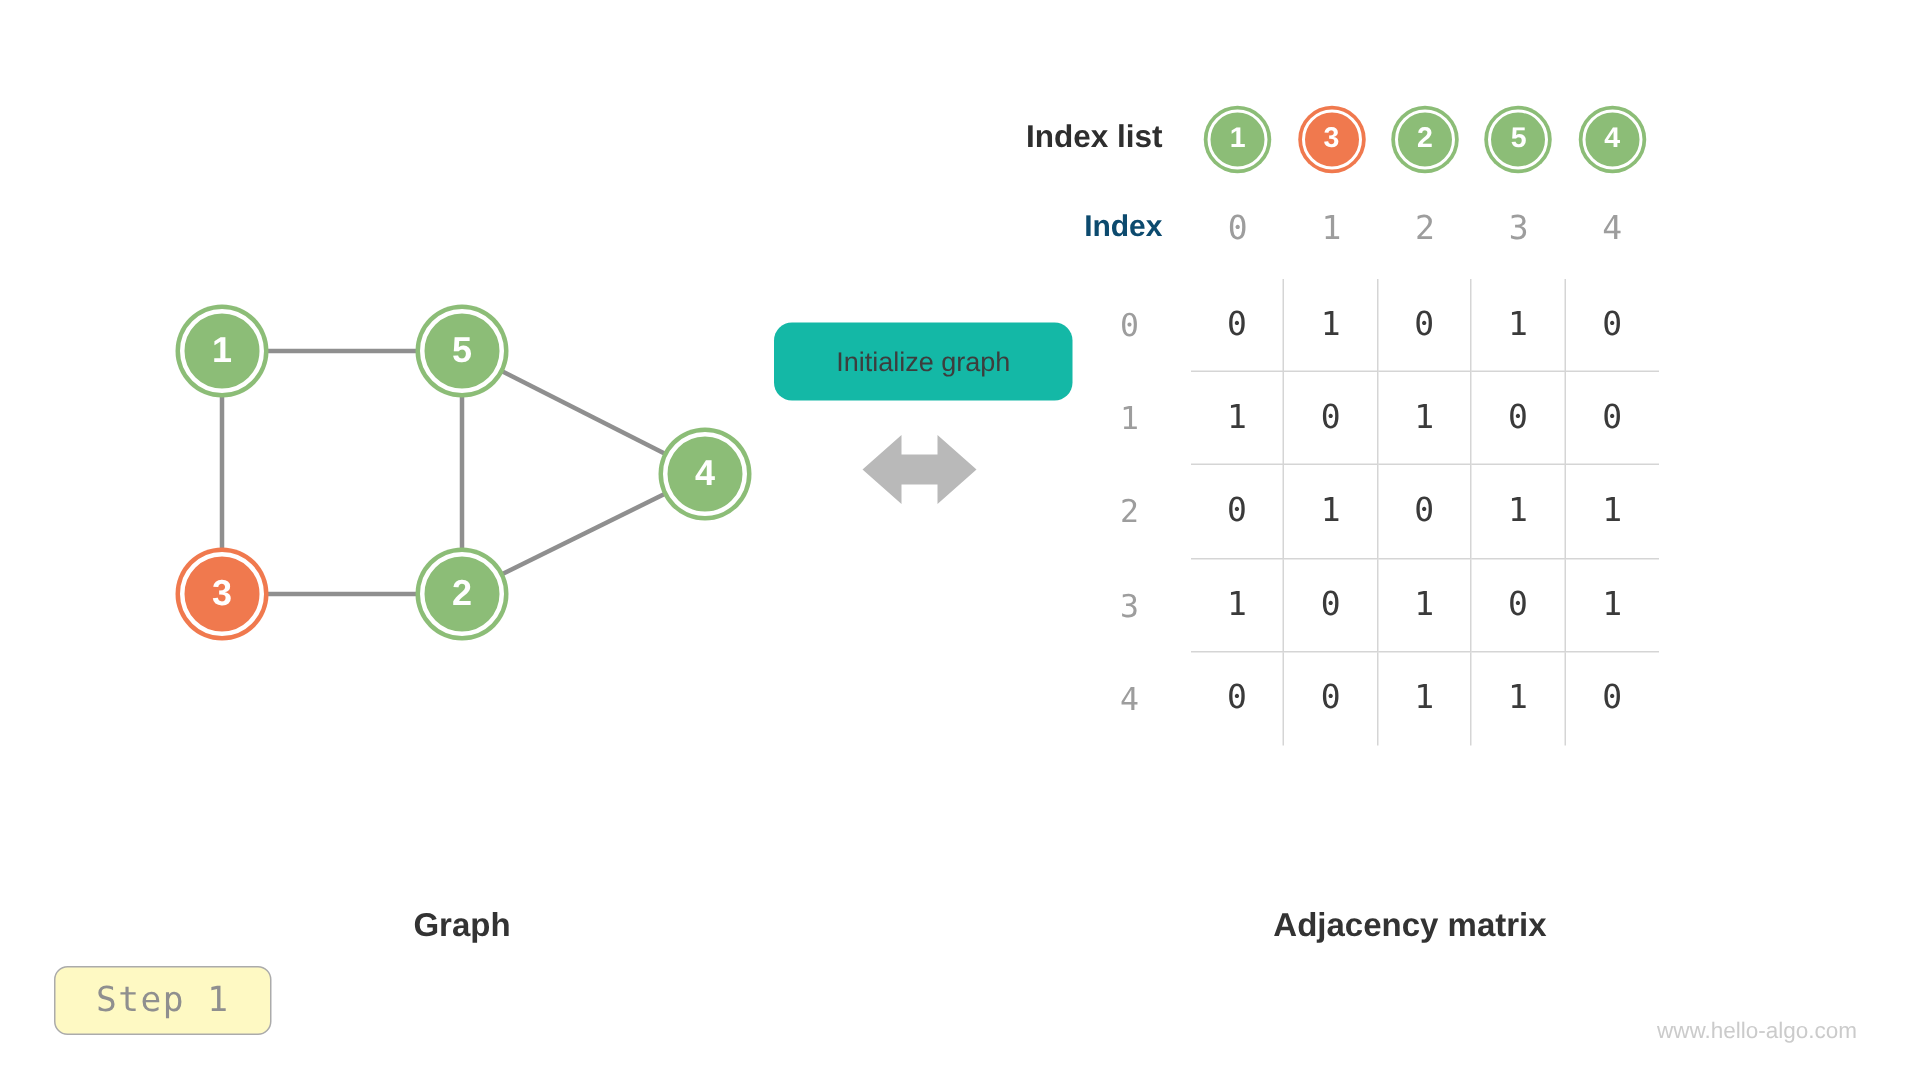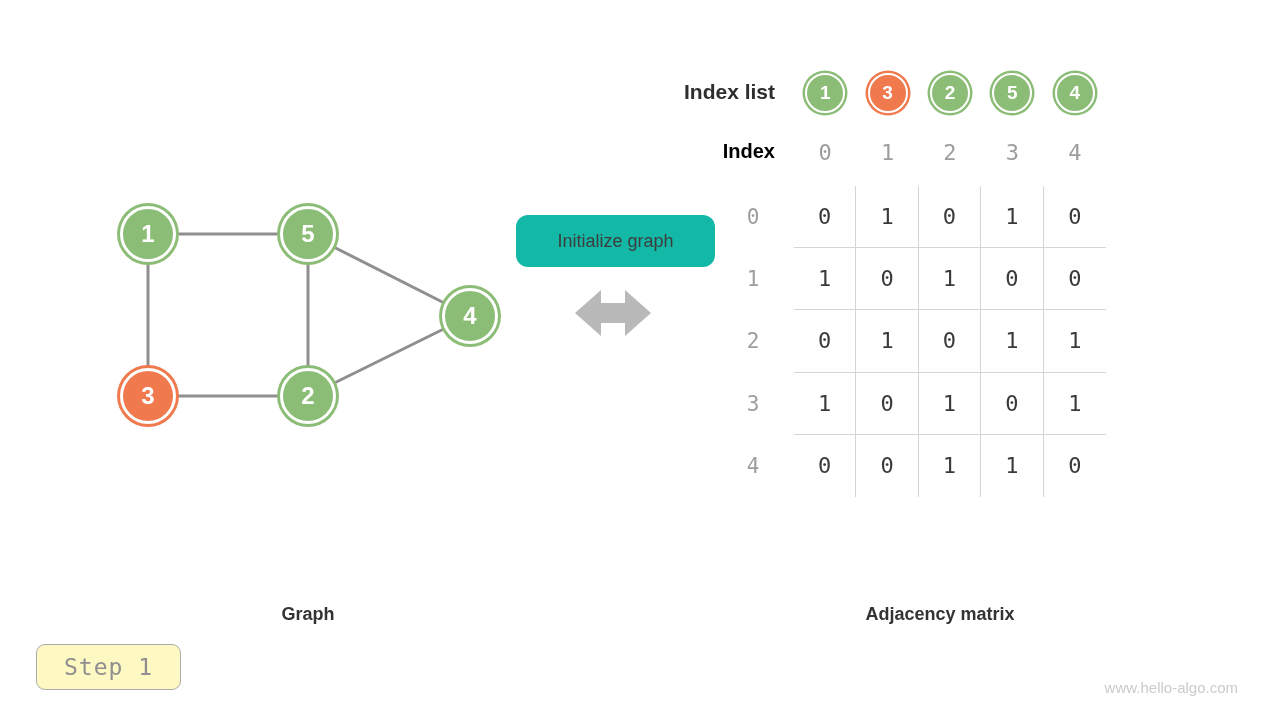--- a/index.html
+++ b/index.html
@@ -39,21 +39,21 @@
   #double-arrow { position: absolute; left: 573px; top: 288px; }
 
   
   .vertex-list-label {
     position: absolute; right: 505px; top: 80px;
     font-weight: bold; font-size: 21px; color: #2e2e2e;
     white-space: nowrap;
   }
   .index-label {
     position: absolute; right: 505px; top: 140px;
-    font-weight: bold; font-size: 20px; color: #000000;
+    font-weight: bold; font-size: 20px; color: #0c4a6e;
     white-space: nowrap;
   }
 
   .row-grid {
     position: absolute; left: 794px; width: 312px;
     display: grid; grid-template-columns: repeat(5, 1fr);
   }
   #vertex-circles { top: 69px; height: 48px; }
   #index-row      { top: 136px; height: 32px; }
 
@@ -96,21 +96,21 @@
     font-size: 22px; color: #3a3a3a;
     border-right: 1px solid #d5d5d5;
     border-bottom: 1px solid #d5d5d5;
   }
   .mcell.last-col { border-right: none; }
   .mcell.last-row { border-bottom: none; }
 
   
   .caption {
     position: absolute; top: 604px;
-    font-weight: bold; font-size: 18px; color: #333333;
+    font-weight: bold; font-size: 22px; color: #333333;
     text-align: center;
   }
   .graph-caption  { left: 0;    width: 616px; }
   .matrix-caption { left: 640px; width: 600px; }
 
   .step-badge {
     position: absolute; left: 36px; top: 644px;
     width: 145px; height: 46px;
     border: 1.5px solid #ababab;
     border-radius: 9px;

